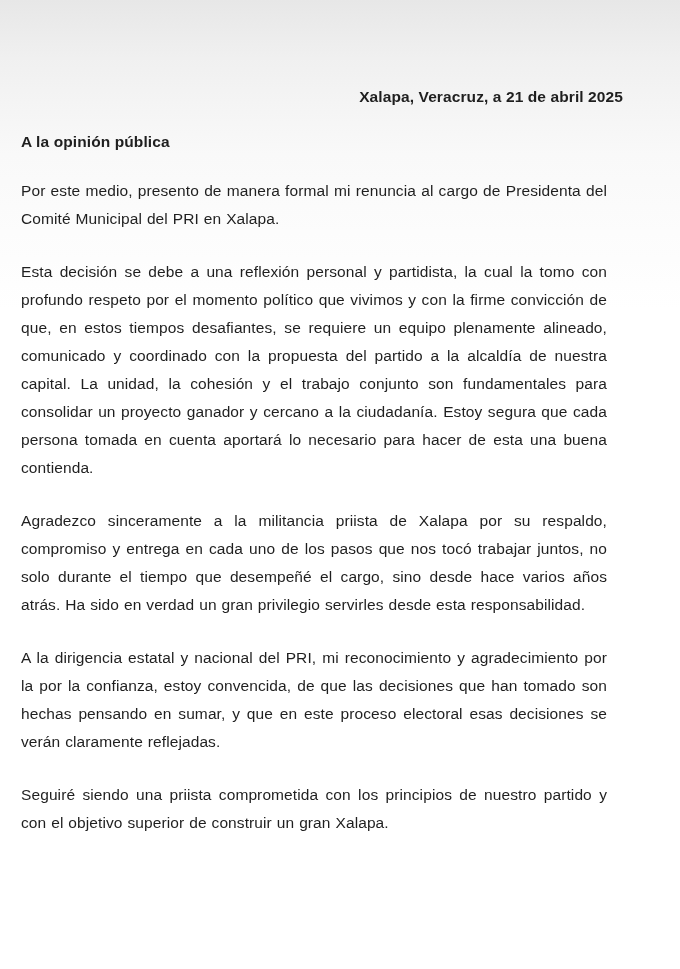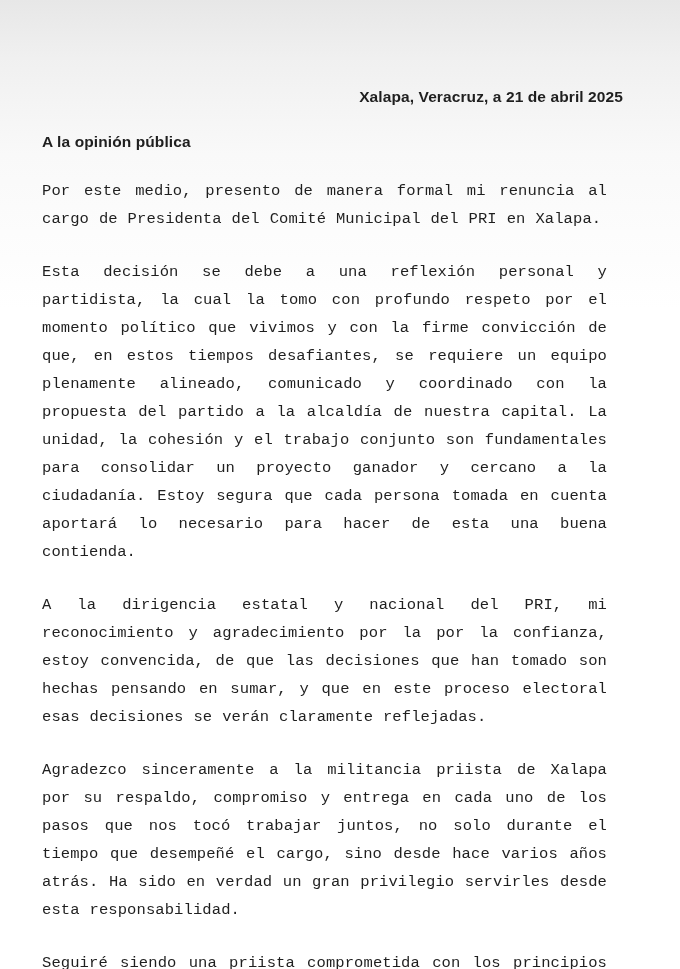--- a/index.html
+++ b/index.html
@@ -12,21 +12,21 @@
     overflow: hidden;
     background: linear-gradient(180deg, #e7e7e7 0%, #f0f0f0 6%, #f9f9f9 16%, #ffffff 32%, #ffffff 100%);
     font-family: "Liberation Sans", "DejaVu Sans", sans-serif;
     color: #1f1f1f;
     -webkit-font-smoothing: antialiased;
   }
   .letter-page {
     box-sizing: border-box;
     width: 680px;
     height: 969px;
-    padding: 88px 57px 40px 42px;
+    padding: 88px 57px 40px 21px;
   }
   .dateline {
     text-align: right;
     font-weight: bold;
     font-size: 15.5px;
     line-height: 17px;
     margin: 0 0 28px 0;
     letter-spacing: 0.1px;
   }
   .salutation {
@@ -39,37 +39,36 @@
   .salutation:last-of-type {
     margin-bottom: 23px;
   }
   .body-paragraph {
     font-size: 15.5px;
     line-height: 28px;
     text-align: justify;
     margin: 0 16px 25px 0;
     letter-spacing: 0.1px;
     word-spacing: 0.5px;
-    font-family: Liberation Mono, monospace;
   }
 </style>
 </head>
 <body>
 
 <div class="letter-page">
 
   <p class="dateline">Xalapa, Veracruz, a 21 de abril 2025</p>
 
   <p class="salutation">A la opinión pública</p>
 
 
 
   <p class="body-paragraph">Por este medio, presento de manera formal mi renuncia al cargo de Presidenta del Comité Municipal del PRI en Xalapa.</p>
 
   <p class="body-paragraph">Esta decisión se debe a una reflexión personal y partidista, la cual la tomo con profundo respeto por el momento político que vivimos y con la firme convicción de que, en estos tiempos desafiantes, se requiere un equipo plenamente alineado, comunicado y coordinado con la propuesta del partido a la alcaldía de nuestra capital.  La unidad, la cohesión y el trabajo conjunto son fundamentales para consolidar un proyecto ganador y cercano a la ciudadanía. Estoy segura que cada persona tomada en cuenta aportará lo necesario para hacer de esta una buena contienda.</p>
 
+  <p class="body-paragraph">Agradezco sinceramente a la militancia priista de Xalapa por su respaldo, compromiso y entrega en cada uno de los pasos que nos tocó trabajar juntos, no solo durante el tiempo que desempeñé el cargo, sino desde hace varios años atrás. Ha sido en verdad un gran privilegio servirles desde esta responsabilidad.</p>
+
   <p class="body-paragraph">A la dirigencia estatal y nacional del PRI, mi reconocimiento y agradecimiento por la  por la confianza, estoy convencida, de que las decisiones que han tomado son hechas pensando en sumar, y que en este proceso electoral esas decisiones se verán claramente reflejadas.</p>
-
-  <p class="body-paragraph">Agradezco sinceramente a la militancia priista de Xalapa por su respaldo, compromiso y entrega en cada uno de los pasos que nos tocó trabajar juntos, no solo durante el tiempo que desempeñé el cargo, sino desde hace varios años atrás. Ha sido en verdad un gran privilegio servirles desde esta responsabilidad.</p>
 
   <p class="body-paragraph">Seguiré siendo una priista comprometida con los principios de nuestro partido y con el objetivo superior de construir un gran Xalapa.</p>
 
 </div>
 
 </body></html>

